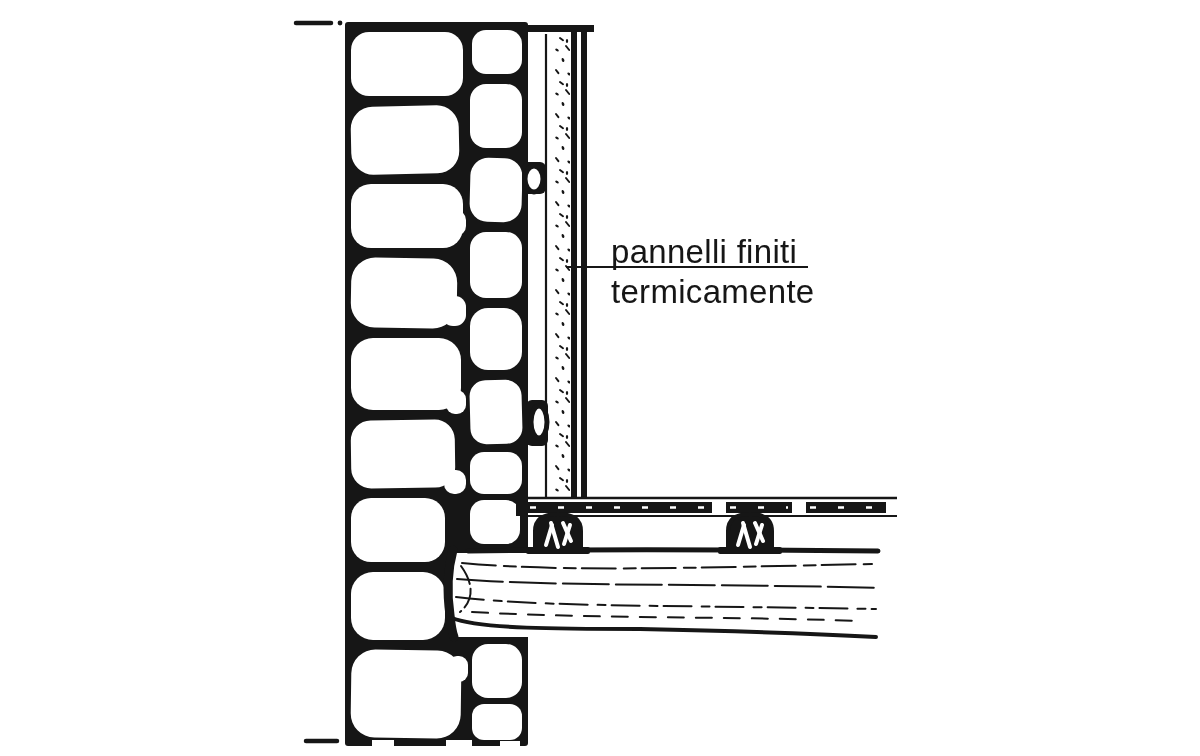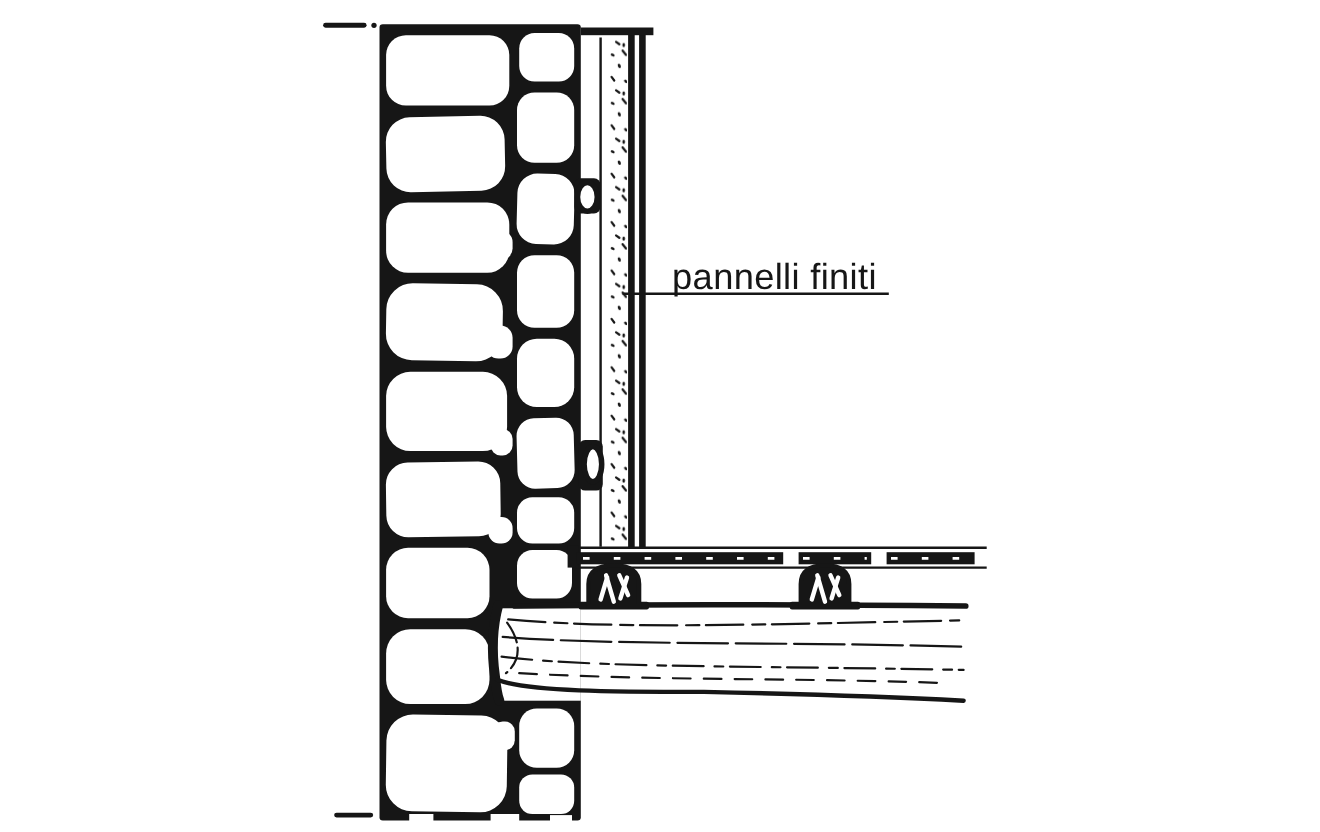--- a/index.html
+++ b/index.html
@@ -139,15 +139,16 @@
         <path d="M738 545 L744 525"></path>
         <path d="M750 547 L743 523"></path>
         <path d="M756 544 L762 525"></path>
         <path d="M763 541 L755 523"></path>
       </g>
     </g>
   </svg>
 
   <div class="label-block">
     <div>pannelli finiti</div>
+    <div>termicamente</div>
   </div>
 
 </div>
 
 </body></html>

